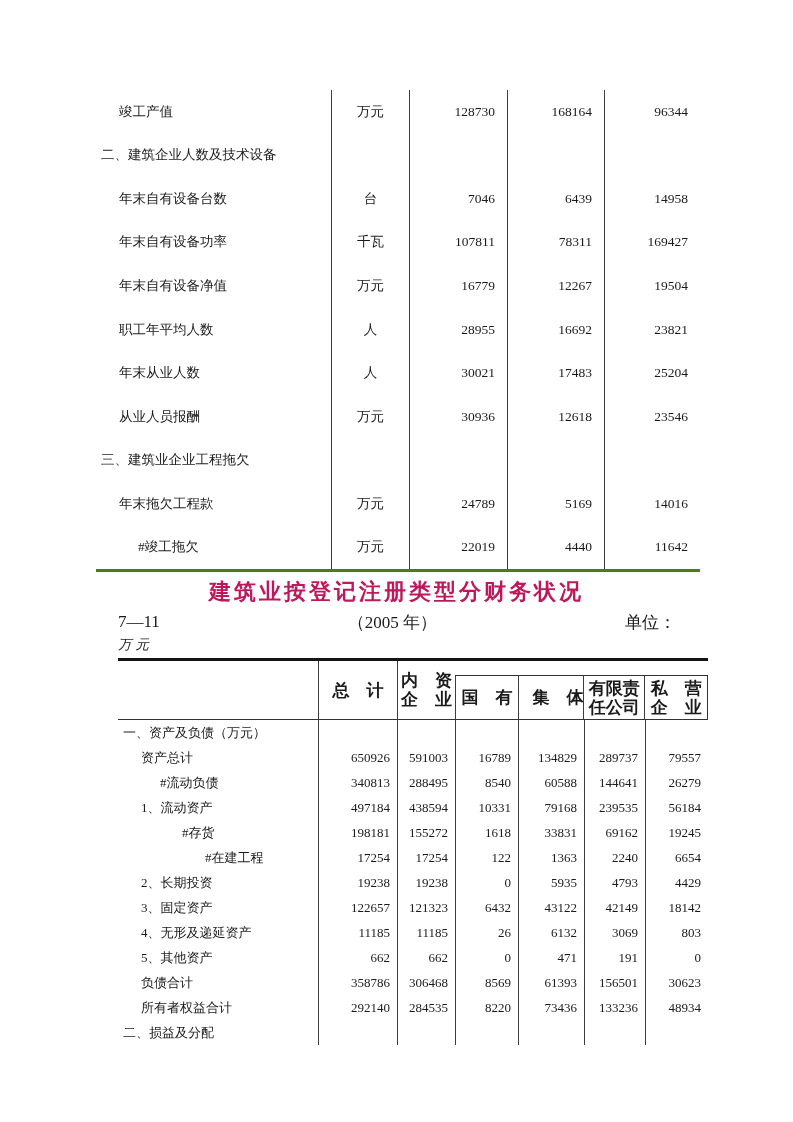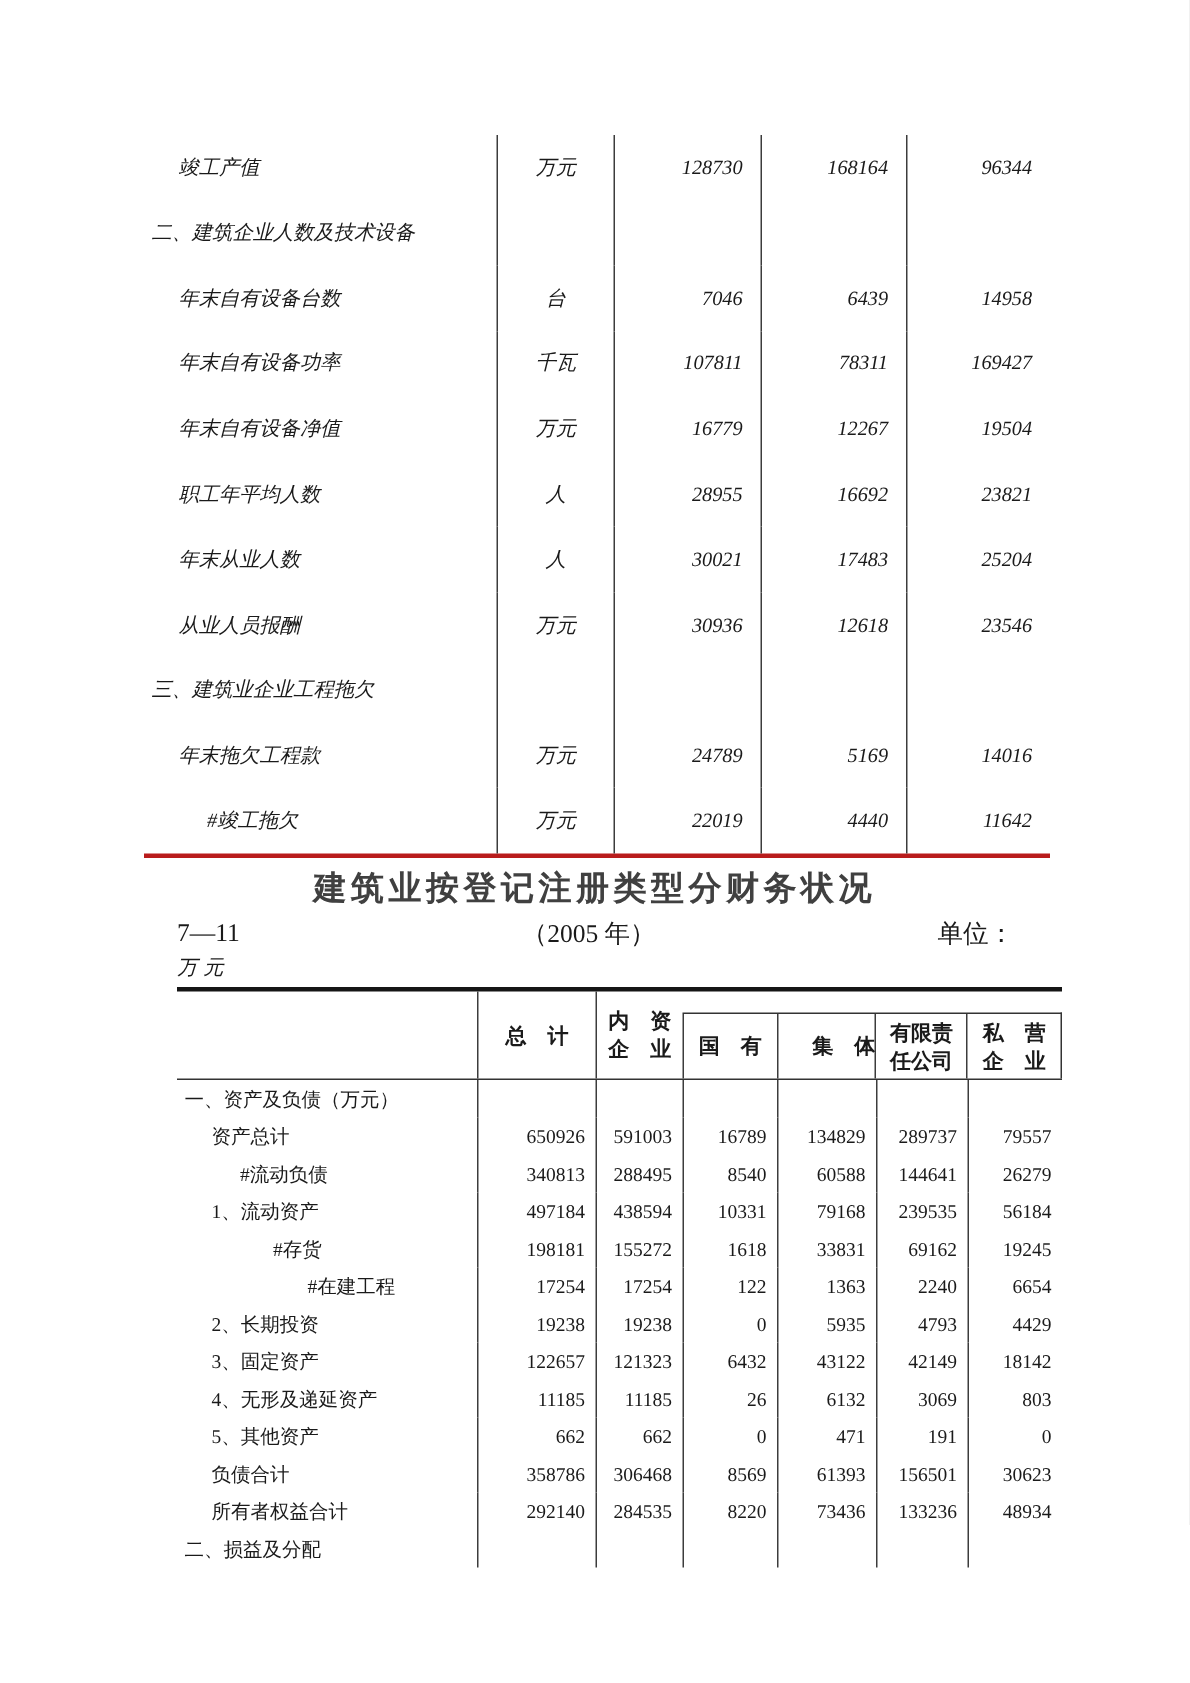--- a/index.html
+++ b/index.html
@@ -13,43 +13,43 @@
   .num1{justify-content:flex-end;padding-right:12px;}
   .num2{justify-content:flex-end;padding-right:7px;}
   .ind0{padding-left:5px;}
   .ind1{padding-left:23px;}
   .ind2{padding-left:42px;}
   .ind3{padding-left:64px;}
   .ind4{padding-left:87px;}
 
   
   .t1{position:absolute;left:96px;top:90px;width:604px;height:479px;
-      border-bottom:3px solid #b91c1c;display:flex;flex-direction:column;
-      font-size:13.5px;font-style:italic;}
+      border-bottom:3px solid #4d7c0f;display:flex;flex-direction:column;
+      font-size:13.5px;}
   .t1row{flex:1;display:flex;align-items:stretch;}
   .t1row > :nth-child(1){width:235px;}
   .t1row > :nth-child(2){width:78px;justify-content:center;}
   .t1row > :nth-child(3){width:98px;}
   .t1row > :nth-child(4){width:97px;}
   .t1row > :nth-child(5){width:96px;}
 
   
   .title{position:absolute;left:0;top:577px;width:793px;text-align:center;
          font-family:"Liberation Sans","DejaVu Sans",sans-serif;
-         font-weight:700;font-size:22px;letter-spacing:3px;color:#404040;}
+         font-weight:700;font-size:22px;letter-spacing:3px;color:#be185d;}
   .caption-row{position:absolute;left:118px;top:612px;width:558px;height:20px;
          display:flex;justify-content:space-between;align-items:center;font-size:17px;}
   .caption-unit{position:absolute;left:118px;top:636px;font-size:13.5px;
          font-style:italic;letter-spacing:4px;}
 
   
   .t2{position:absolute;left:118px;top:658px;width:590px;font-size:13px;}
   .t2head{height:58px;border-top:3px solid #151515;border-bottom:1px solid #333;
           display:flex;box-sizing:content-box;
-          font-family:"Liberation Sans","DejaVu Sans",sans-serif;font-weight:700;font-size:14px;}
+          font-family:"Liberation Sans","DejaVu Sans",sans-serif;font-weight:700;font-size:17px;}
   .hcell{display:flex;flex-direction:column;justify-content:center;align-items:center;
          line-height:19px;box-sizing:border-box;}
   .t2head > :nth-child(1){width:200px;}
   .t2head > :nth-child(2){width:79px;}
   .t2head > :nth-child(3){width:58px;}
   .subwrap{width:253px;margin-top:14px;height:44px;display:flex;box-sizing:border-box;
            border-top:1px solid #333;border-right:1px solid #333;}
   .subwrap > :nth-child(1){width:63px;}
   .subwrap > :nth-child(2){width:66px;align-items:flex-end;}
   .subwrap > :nth-child(3){width:61px;}

